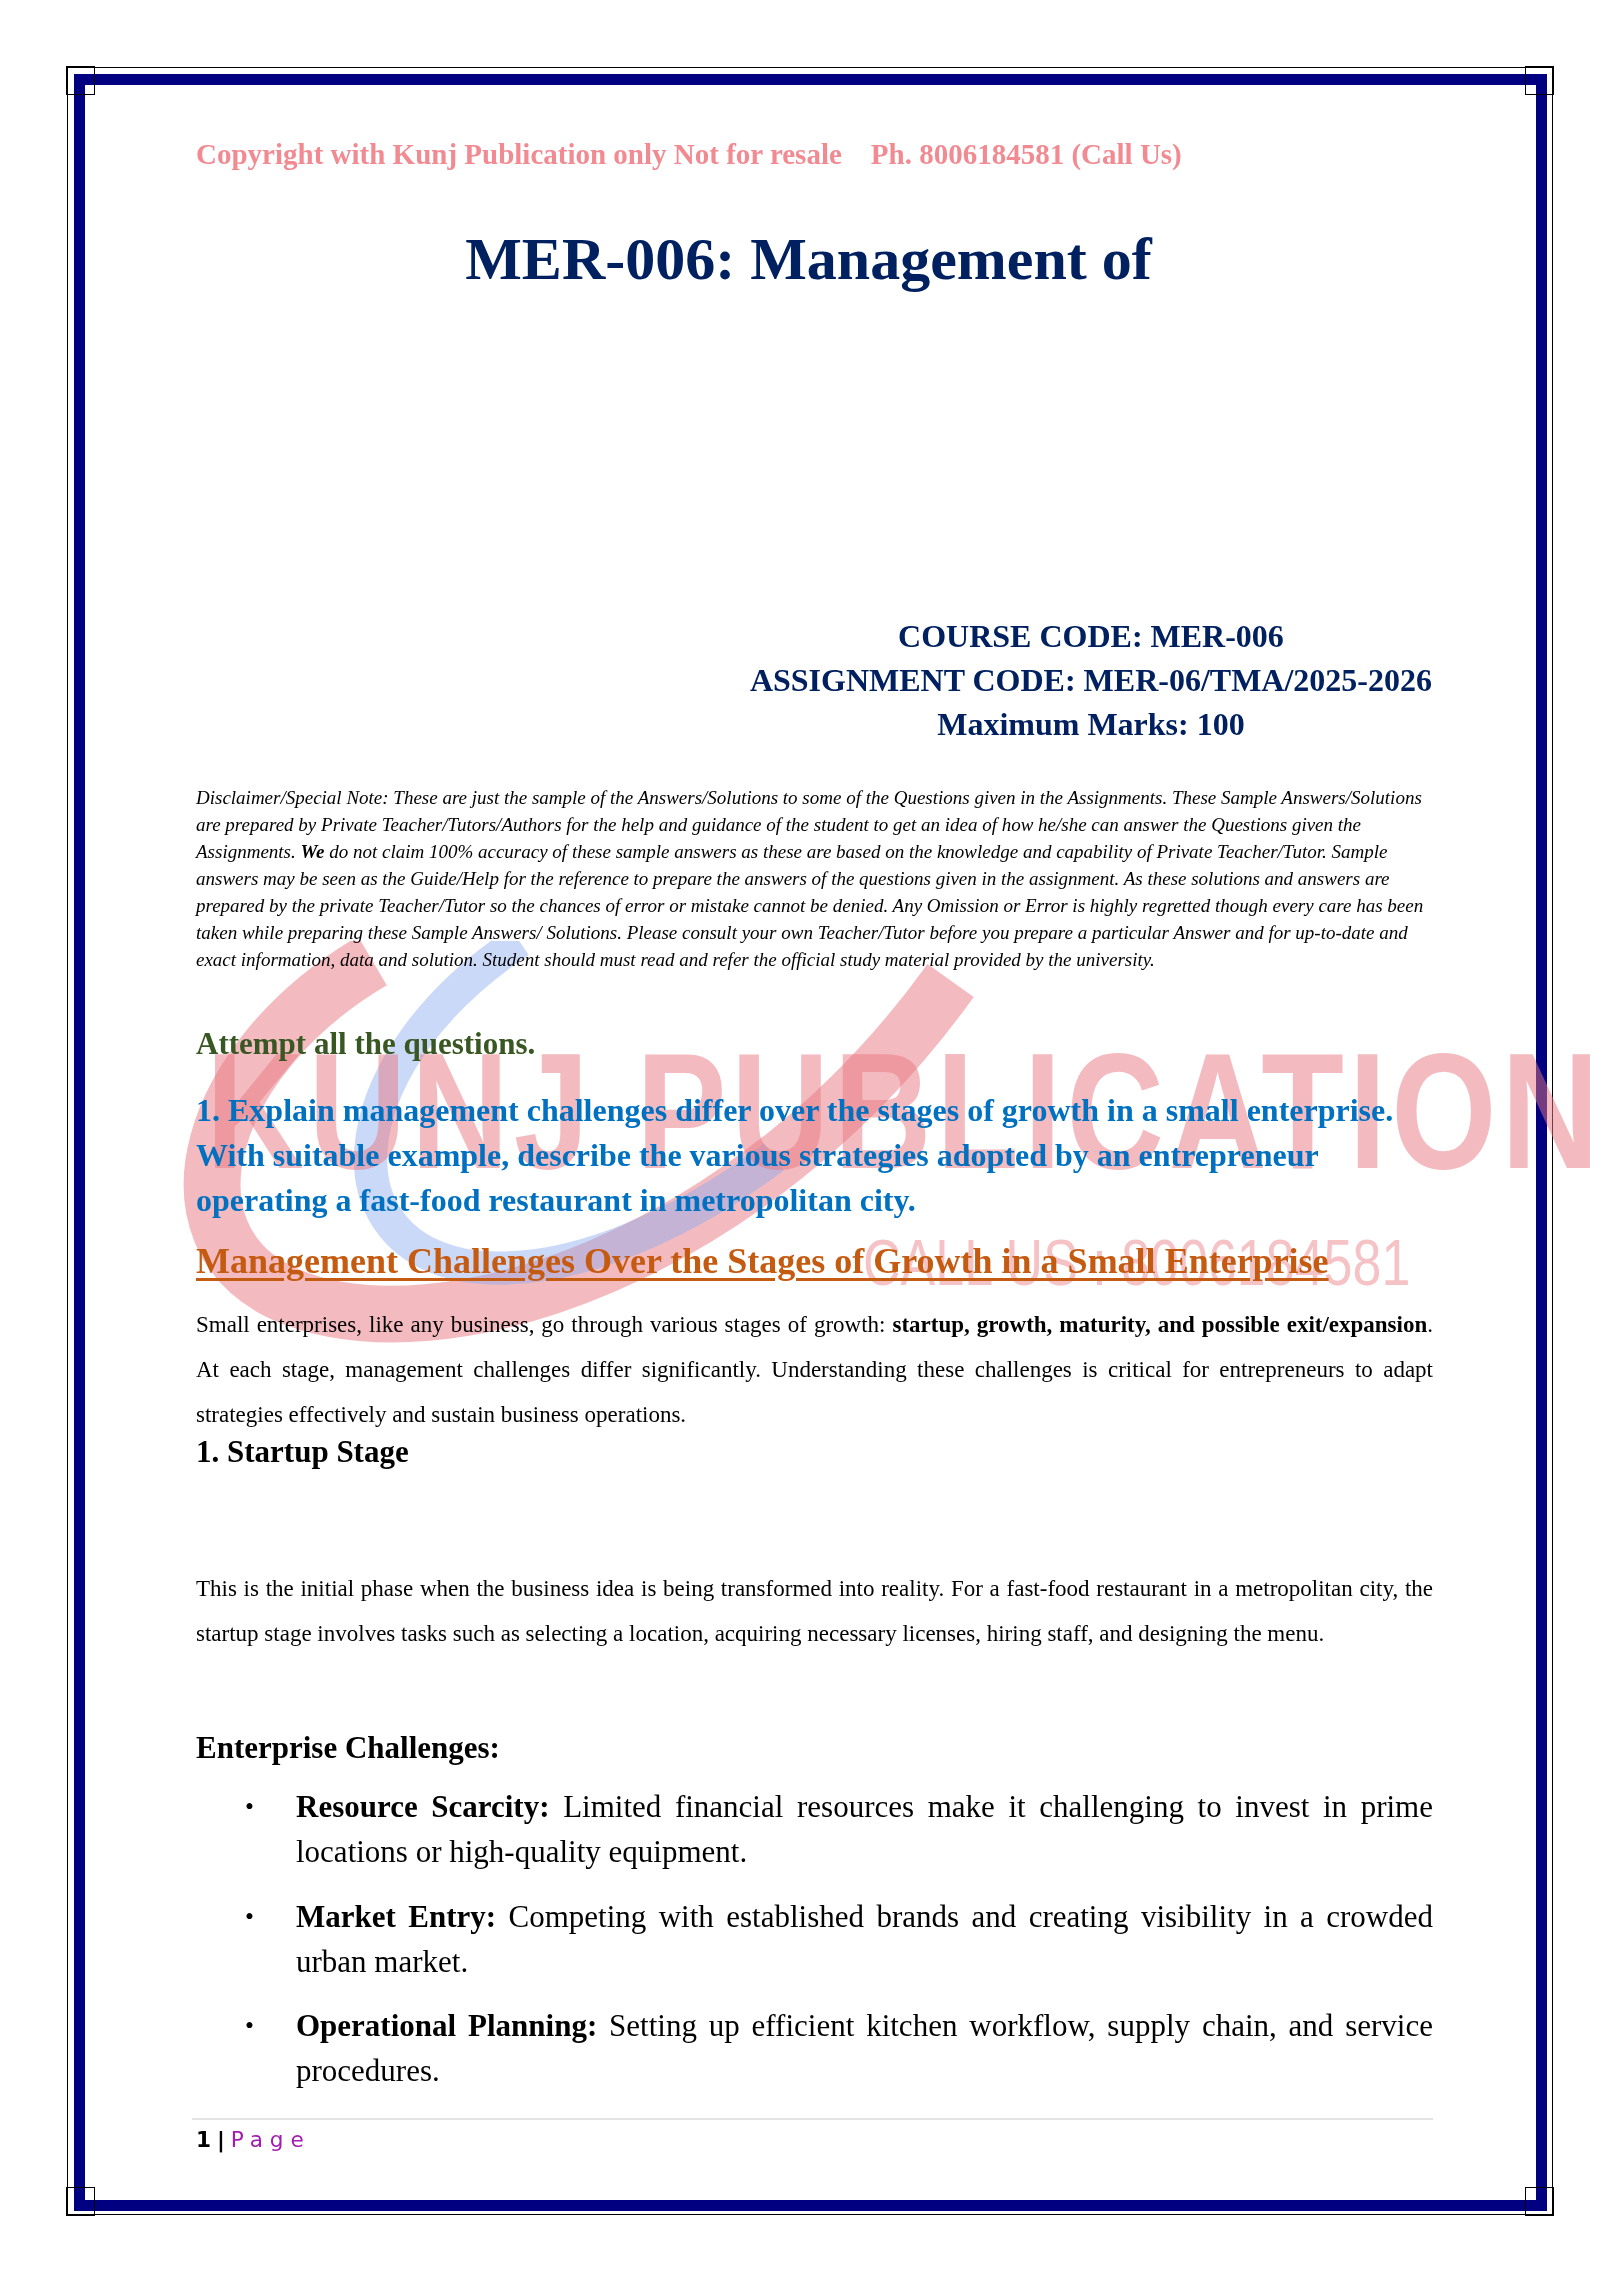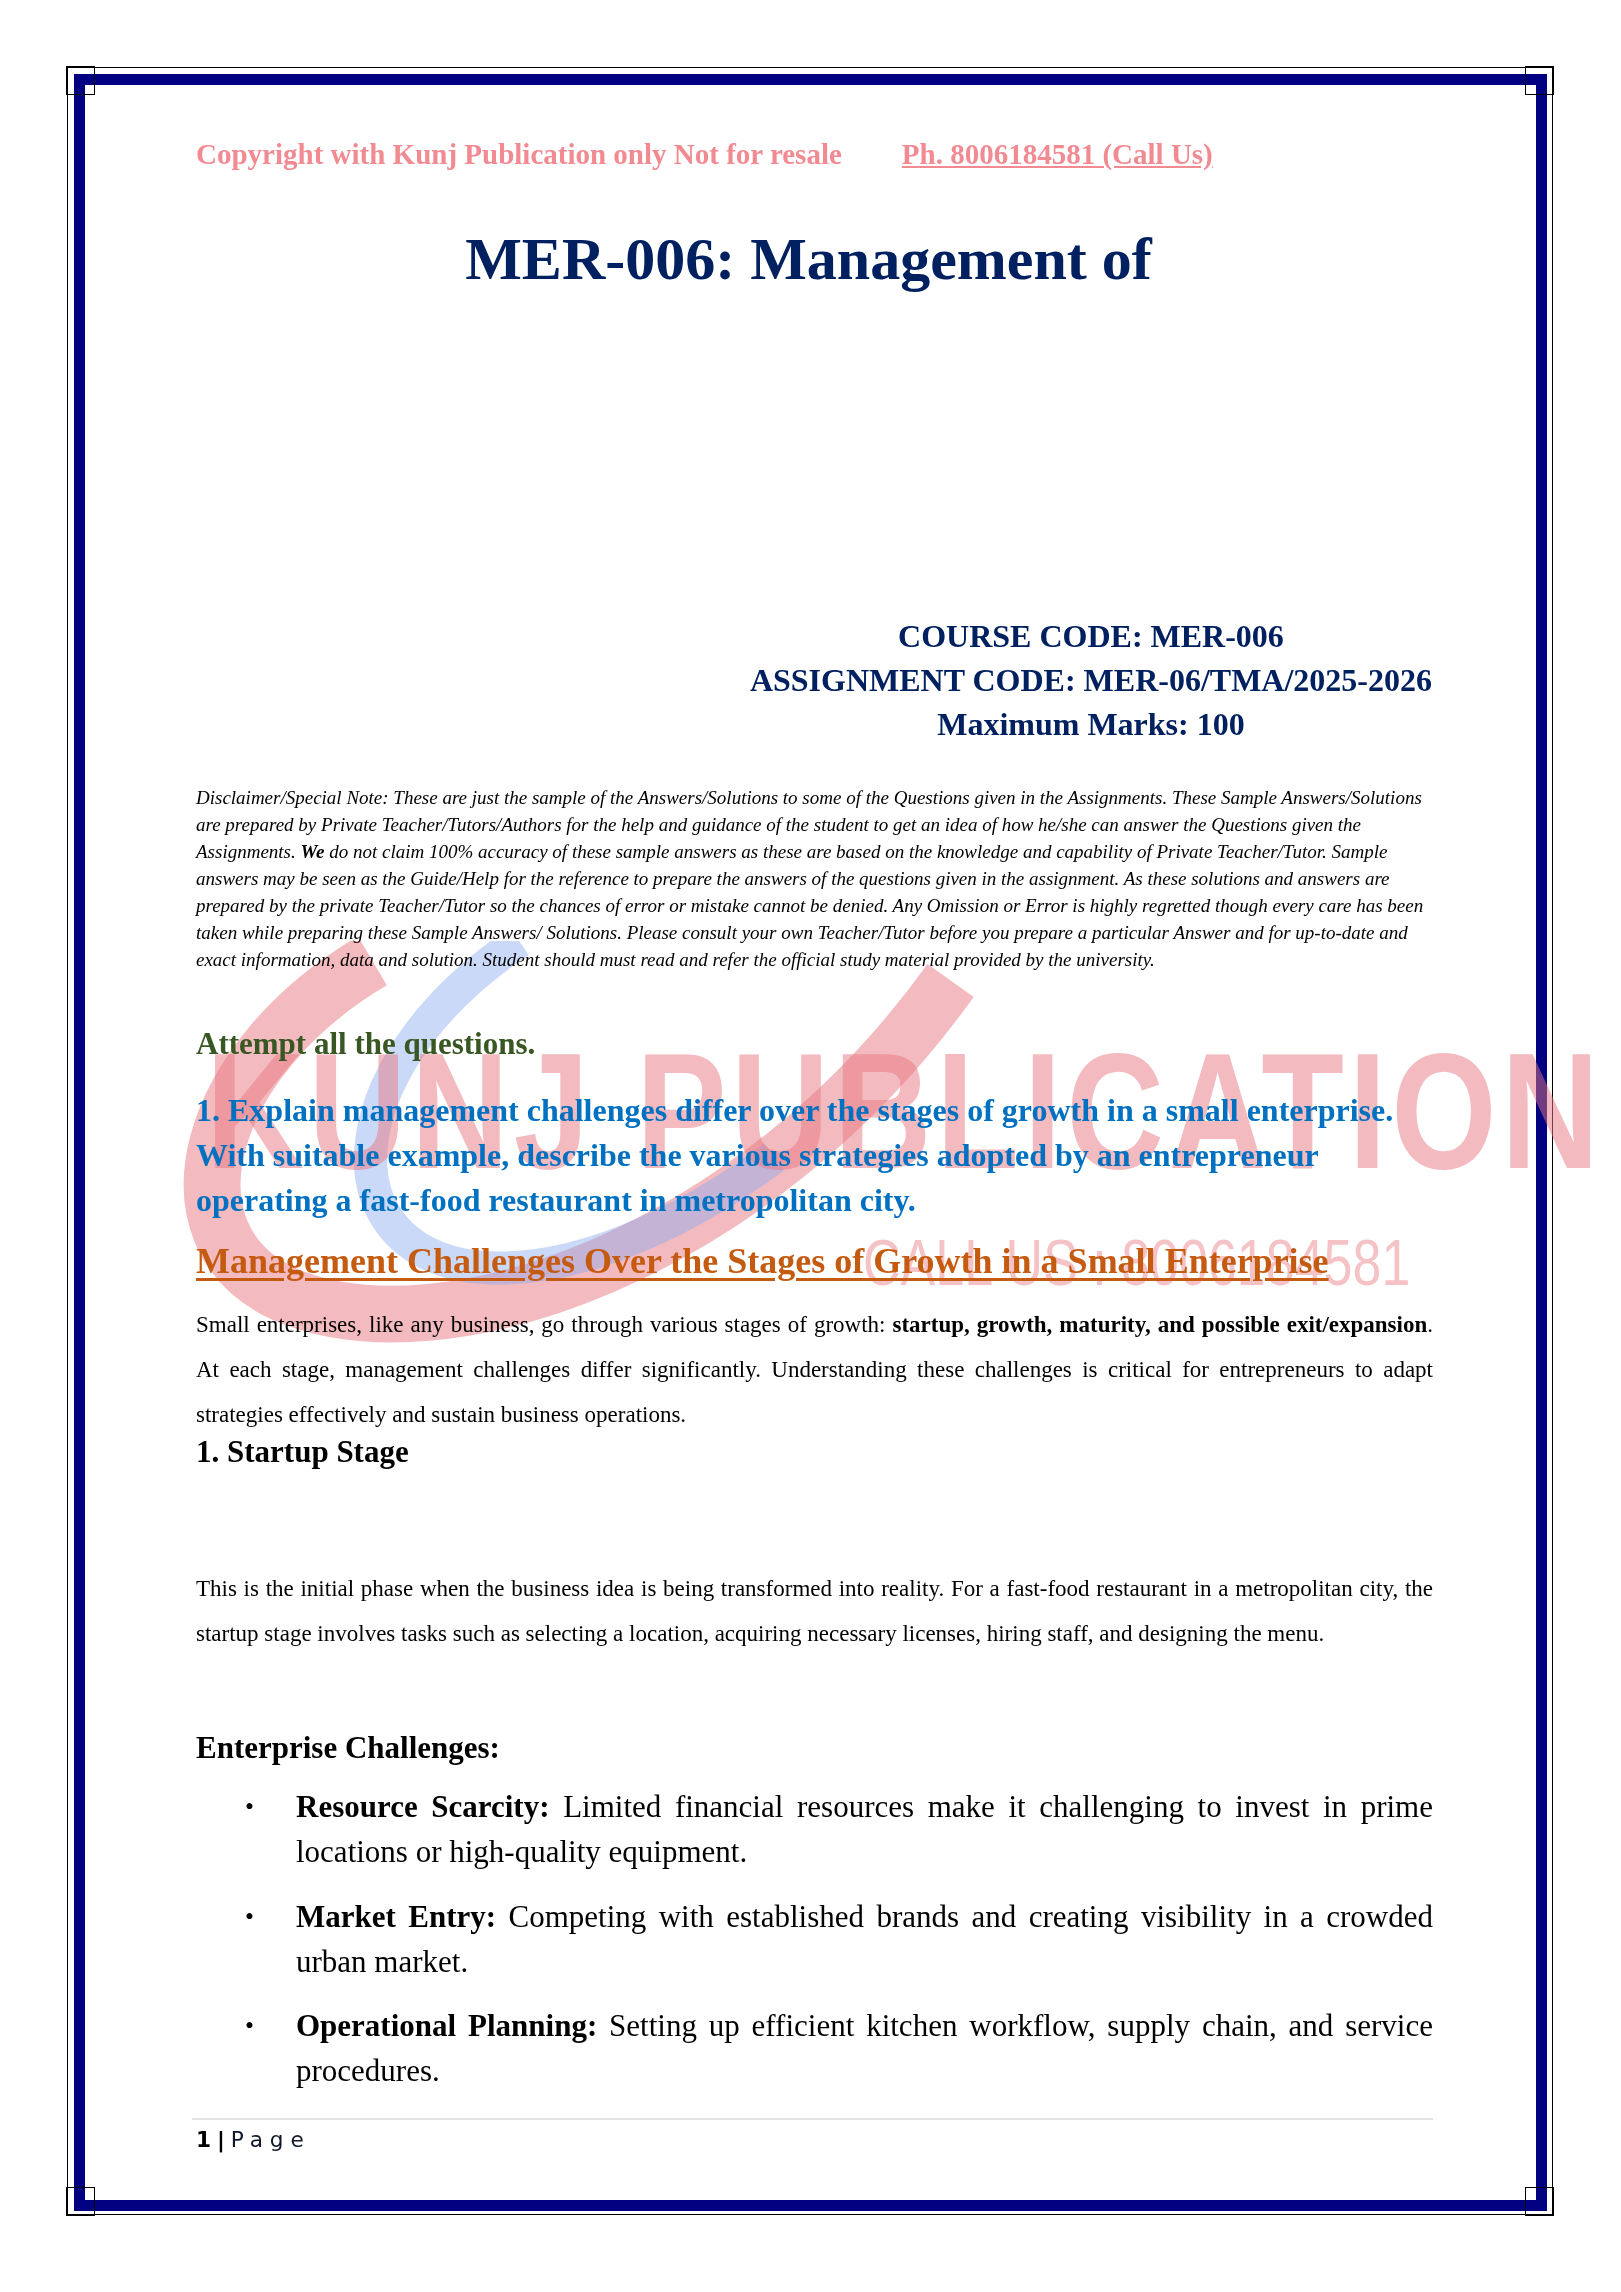--- a/index.html
+++ b/index.html
@@ -73,21 +73,21 @@
     }
     .copyright {
       position: absolute;
       left: 196px; top: 138px;
       font-weight: bold;
       font-size: 29px;
       color: #f28a92;
       white-space: nowrap;
       z-index: 1;
     }
-    .copyright .phone { margin-left: 60px; text-decoration: underline; }
+    .copyright .phone { margin-left: 29px; }
 
     .title {
       position: absolute;
       left: 147px; top: 201px;
       width: 1323px;
       text-align: center;
       font-weight: bold;
       font-size: 60px;
       line-height: 116px;
       color: #002060;
@@ -202,21 +202,21 @@
     .footer {
       position: absolute;
       left: 196px; top: 2127px;
       font-family: "DejaVu Sans", "Liberation Sans", sans-serif;
       font-size: 21.6px;
       z-index: 1;
       white-space: nowrap;
     }
     .footer .num { font-weight: bold; color: #000; }
     .footer .sep { font-weight: bold; color: #000; margin: 0 5.9px; }
-    .footer .pg { color: #0f172a; letter-spacing: 6.9px; }
+    .footer .pg { color: #a21caf; letter-spacing: 6.9px; }
   </style>
 </head>
 <body>
 
 <div class="border-outer"></div>
 <div class="border-blue"></div>
 <div class="corner tl"></div>
 <div class="corner tr"></div>
 <div class="corner bl"></div>
 <div class="corner br"></div>

